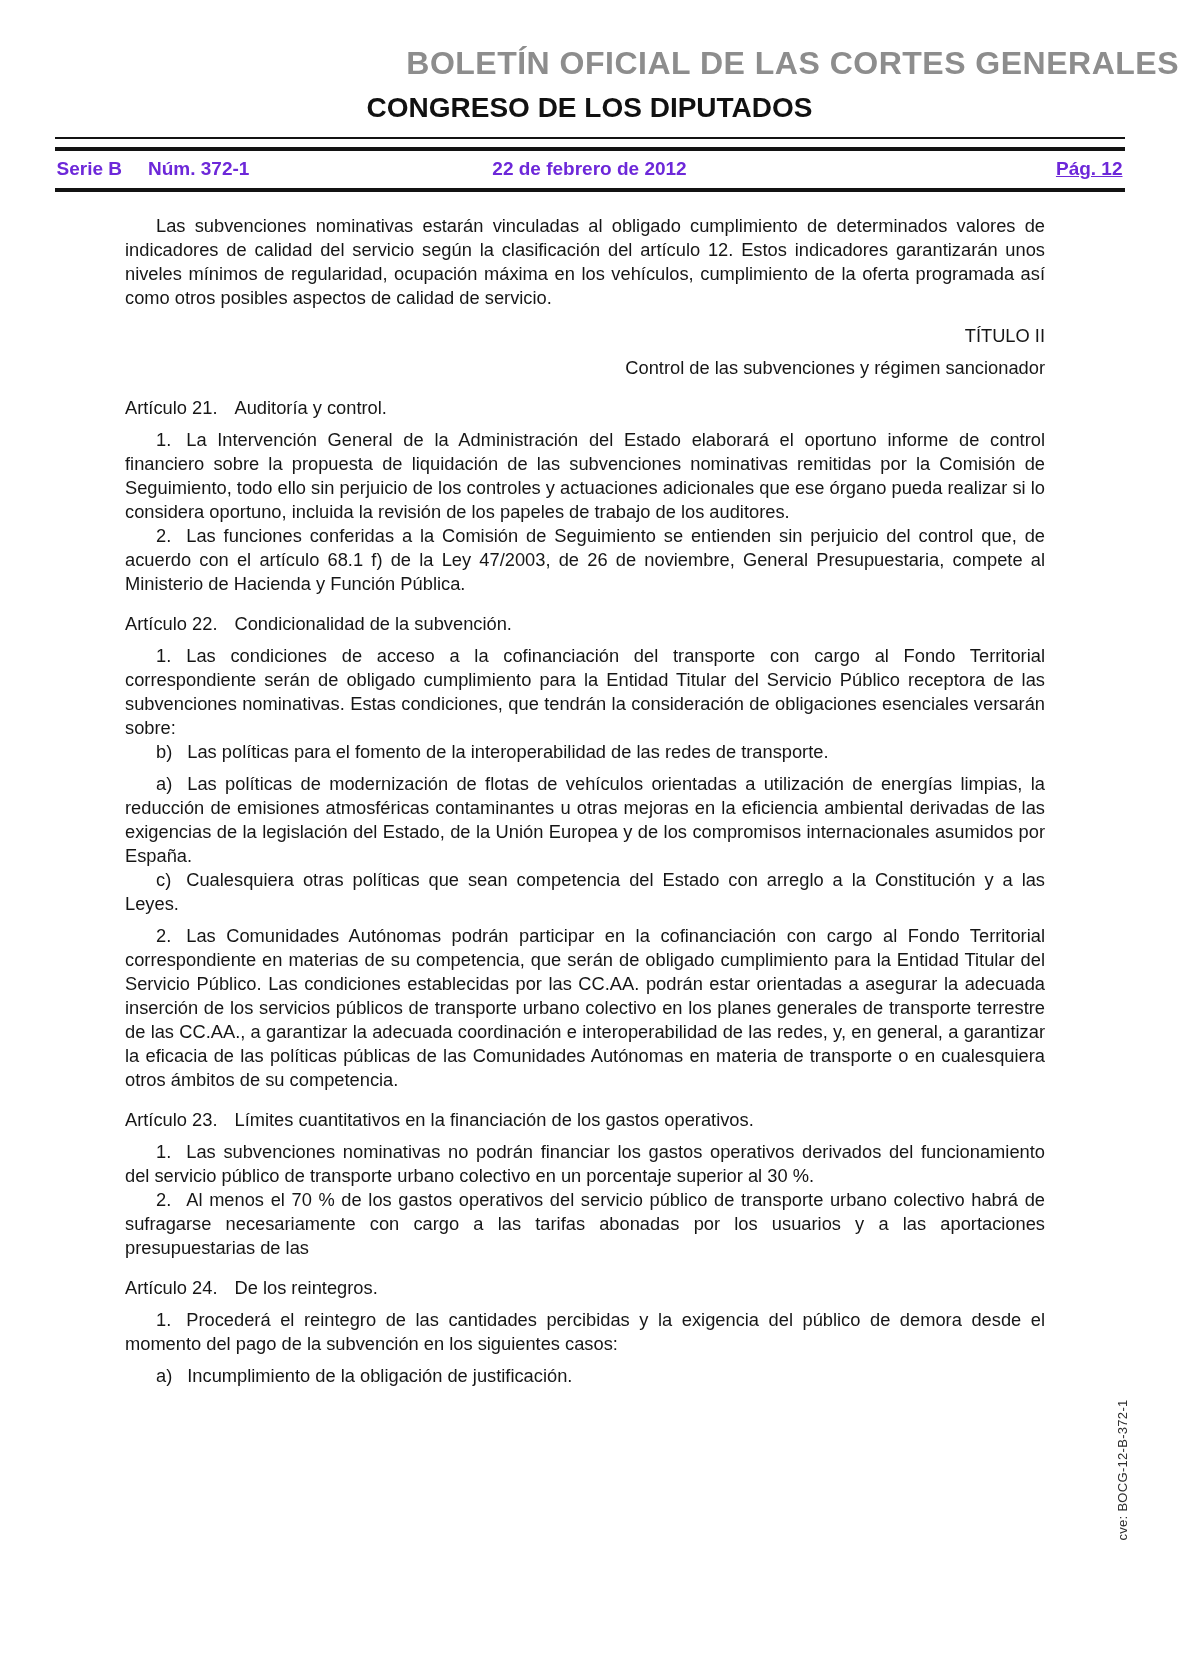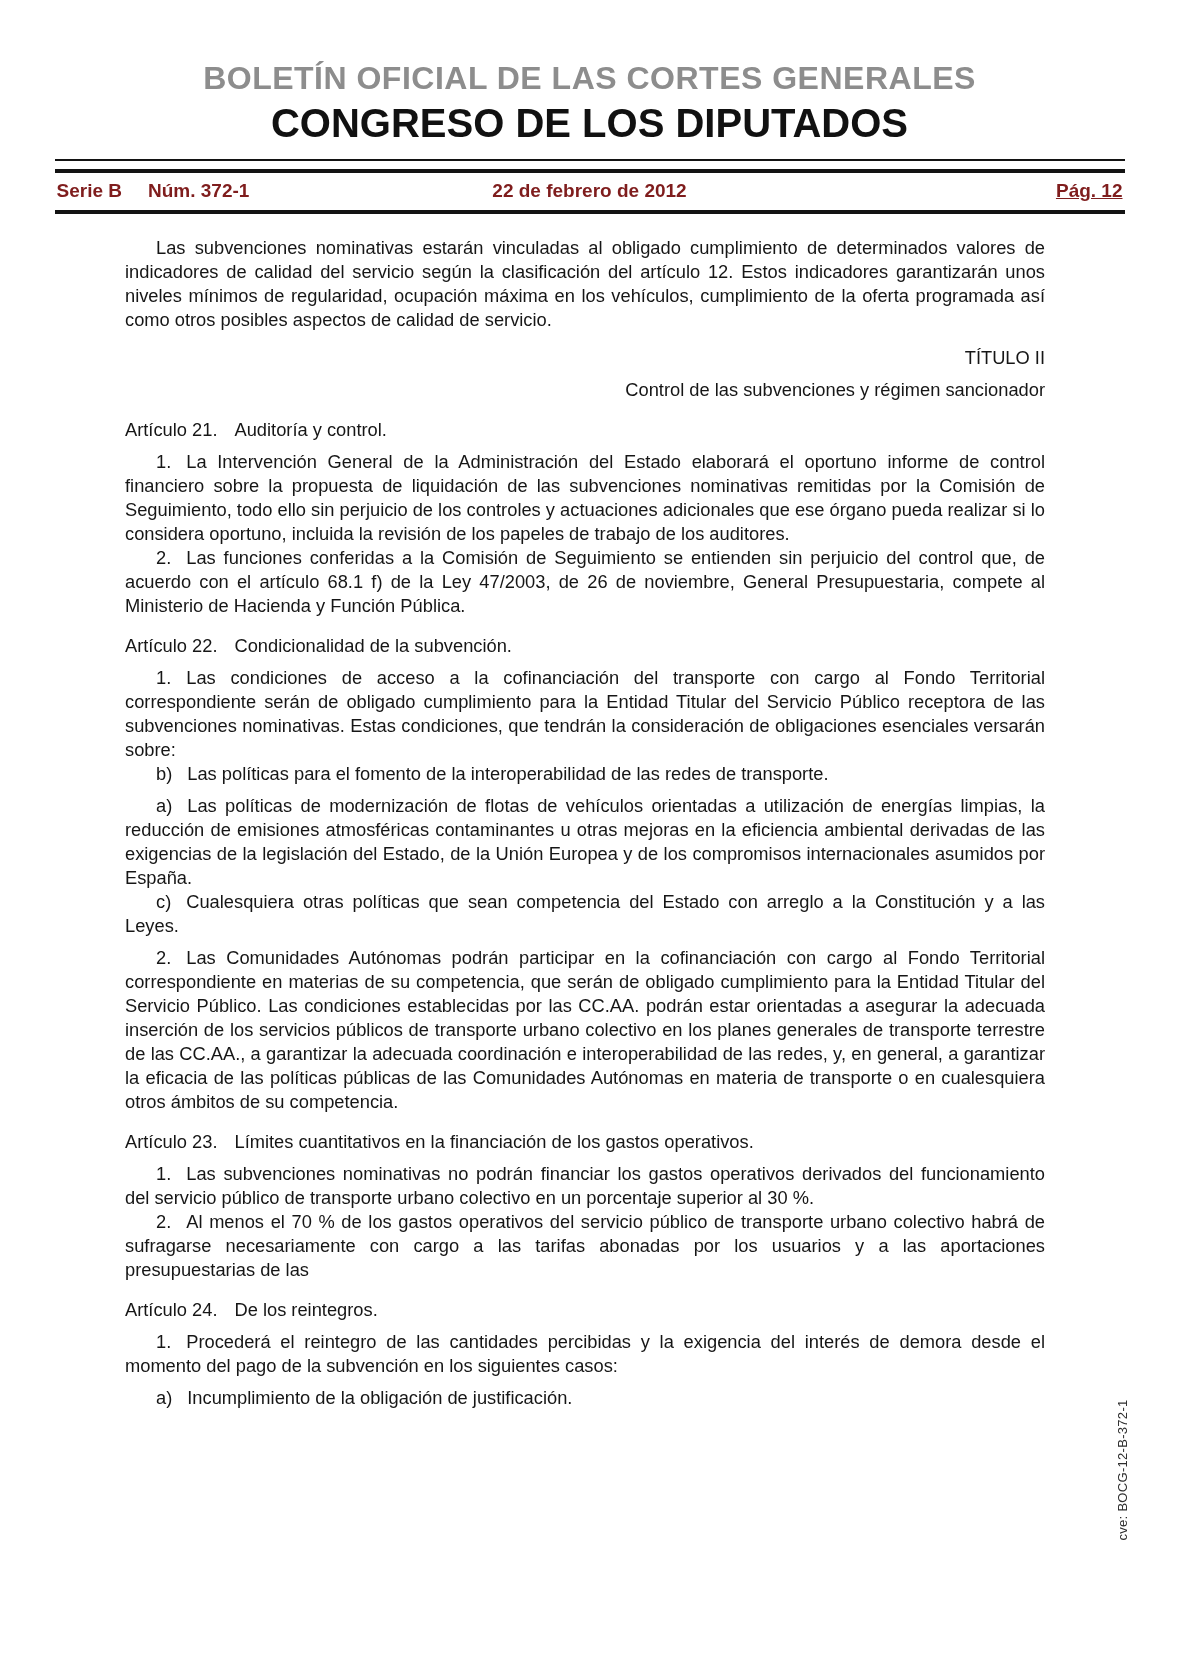--- a/index.html
+++ b/index.html
@@ -7,48 +7,48 @@
     position:relative;
     width:1179px; height:1668px;
     margin:0 auto;
     background:#ffffff;
     font-family:"Liberation Sans", sans-serif;
     color:#1a1a1a;
     overflow:hidden;
   }
   
   .bulletin-title {
-    padding-top:60px;
-    text-align:center;
+    padding-top:45px;
+    text-align:right;
     font-size:32px;
     font-weight:bold;
     letter-spacing:0.5px;
     color:#8d8d8d;
   }
   .organ-title {
-    margin-top:4px;
+    margin-top:10px;
     text-align:center;
-    font-size:40px;
+    font-size:28px;
     font-weight:bold;
     color:#111111;
   }
   
   .meta-band { width:1070px; margin:13px auto 0 auto; }
   .rule-thin  { height:2px; background:#131313; }
   .rule-thick { height:4px; background:#131313; }
   .rule-pair-top .rule-thin  { margin-bottom:8px; }
   .rule-pair-bottom .rule-thick { margin-top:0; }
   .meta-row {
     position:relative;
     display:flex;
     align-items:baseline;
     padding:7px 2px 8px 2px;
     font-size:19px;
     font-weight:bold;
-    color:#7f1d1d;
+    color:#6d28d9;
   }
   .issue-number { margin-left:26px; }
   .header-date {
     position:absolute;
     left:50%;
     transform:translateX(-50%);
   }
   .page-number { margin-left:auto;text-decoration:underline; }
   
   .content {
@@ -161,21 +161,21 @@
       <span class="marker">1.</span><span>Las subvenciones nominativas no podrán financiar los gastos operativos derivados del funcionamiento del servicio público de transporte urbano colectivo en un porcentaje superior al 30 %.</span>
     </p>
     <p class="para">
       <span class="marker">2.</span><span>Al menos el 70 % de los gastos operativos del servicio público de transporte urbano colectivo habrá de sufragarse necesariamente con cargo a las tarifas abonadas por los usuarios y a las aportaciones presupuestarias de las</span>
     </p>
 
     <h3 class="art-heading">
       <span class="art-label">Artículo 24.</span><span>De los reintegros.</span>
     </h3>
     <p class="para">
-      <span class="marker">1.</span><span>Procederá el reintegro de las cantidades percibidas y la exigencia del interés de demora desde el momento del pago de la subvención en los siguientes casos:</span>
+      <span class="marker">1.</span><span>Procederá el reintegro de las cantidades percibidas y la exigencia del público de demora desde el momento del pago de la subvención en los siguientes casos:</span>
     </p>
     <p class="para gap-above">
       <span class="marker">a)</span><span>Incumplimiento de la obligación de justificación.</span>
     </p>
 
   </main>
 
   <div class="cve-code">cve: BOCG-12-B-372-1</div>
 
 </div>

